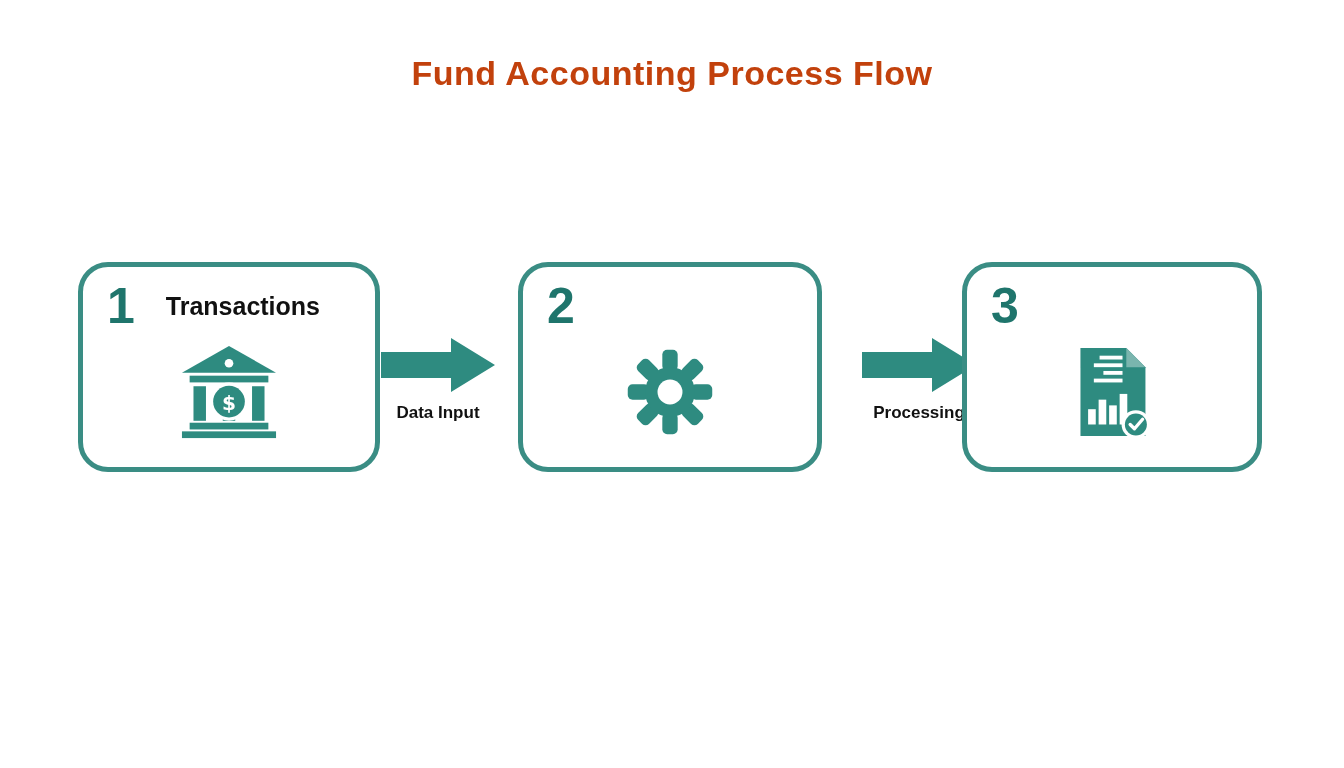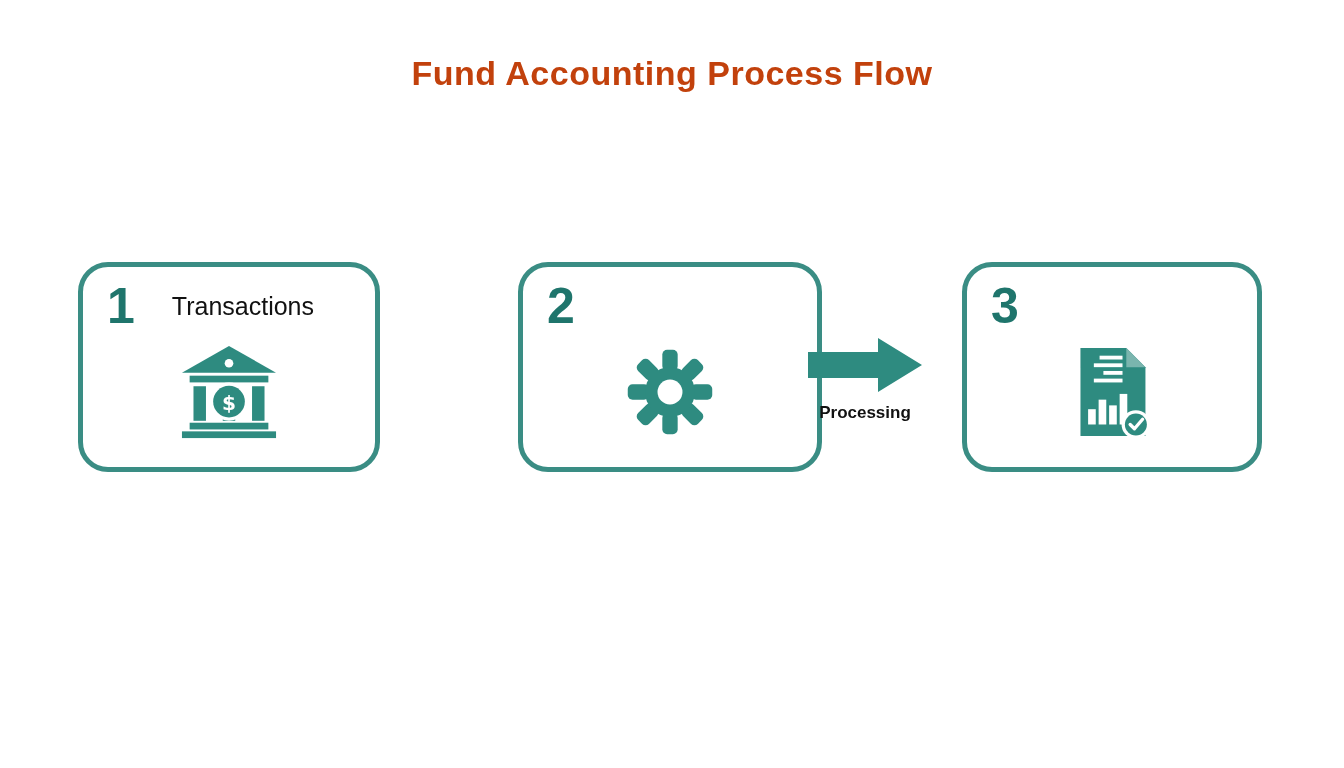--- a/index.html
+++ b/index.html
@@ -16,28 +16,28 @@
     position:absolute;top:262px;height:210px;box-sizing:border-box;
     border:5px solid #3A8D84;border-radius:30px;background:#ffffff;
     display:flex;flex-direction:column;padding:14px 24px 14px;
   }
   .step1{left:78px;width:302px;}
   .step2{left:518px;width:304px;}
   .step3{left:962px;width:300px;}
 
   .step-header{display:flex;align-items:center;}
   .step-number{font-size:50px;font-weight:bold;color:#1F756C;line-height:1;}
-  .step-label{flex:1;text-align:center;font-size:25px;font-weight:normal;color:#111111;}
+  .step-label{flex:1;text-align:center;font-size:25px;font-weight:bold;color:#111111;}
 
   .step-icon{flex:1;display:flex;align-items:center;justify-content:center;}
   .step-icon svg{display:block;}
 
   .connector{position:absolute;top:337px;text-align:center;}
   .connector1{left:381px;width:114px;}
-  .connector2{left:808px;width:114px;}
+  .connector2{left:862px;width:114px;}
   .connector-label{margin-top:6px;font-size:17px;font-weight:bold;color:#111111;white-space:nowrap;}
 </style>
 </head>
 <body>
 
 <div class="canvas">
 
   <h1 class="title">Fund Accounting Process Flow</h1>
 
   <div class="step step1">
@@ -57,20 +57,28 @@
           <rect x="6" y="91" width="98" height="7"></rect>
         </g>
         <circle cx="55" cy="20" r="4.5" fill="#ffffff"></circle>
         <circle cx="55" cy="60" r="20" fill="#ffffff"></circle>
         <circle cx="55" cy="60" r="16.5" fill="#2E8B80"></circle>
         <text x="55" y="61" text-anchor="middle" dominant-baseline="central" font-family="DejaVu Sans, sans-serif" font-size="21" font-weight="bold" fill="#ffffff">$</text>
       </svg>
     </div>
   </div>
 
+  <div class="connector connector1">
+    <span>
+      <svg width="114" height="56" viewBox="0 0 114 56" aria-hidden="true">
+        <polygon points="0,15 70,15 70,1 114,28 70,55 70,41 0,41" fill="#2E8B80"></polygon>
+      </svg>
+    </span>
+    <div class="connector-label">Data Input</div>
+  </div>
 
   <div class="step step2">
     <div class="step-header">
       <span class="step-number">2</span>
     </div>
     <div class="step-icon">
       <svg width="96" height="96" viewBox="0 0 100 100" aria-hidden="true">
         <g fill="#2E8B80">
           <rect x="42" y="6" width="16" height="22" rx="5"></rect>
           <rect x="42" y="6" width="16" height="22" rx="5" transform="rotate(45 50 50)"></rect>

